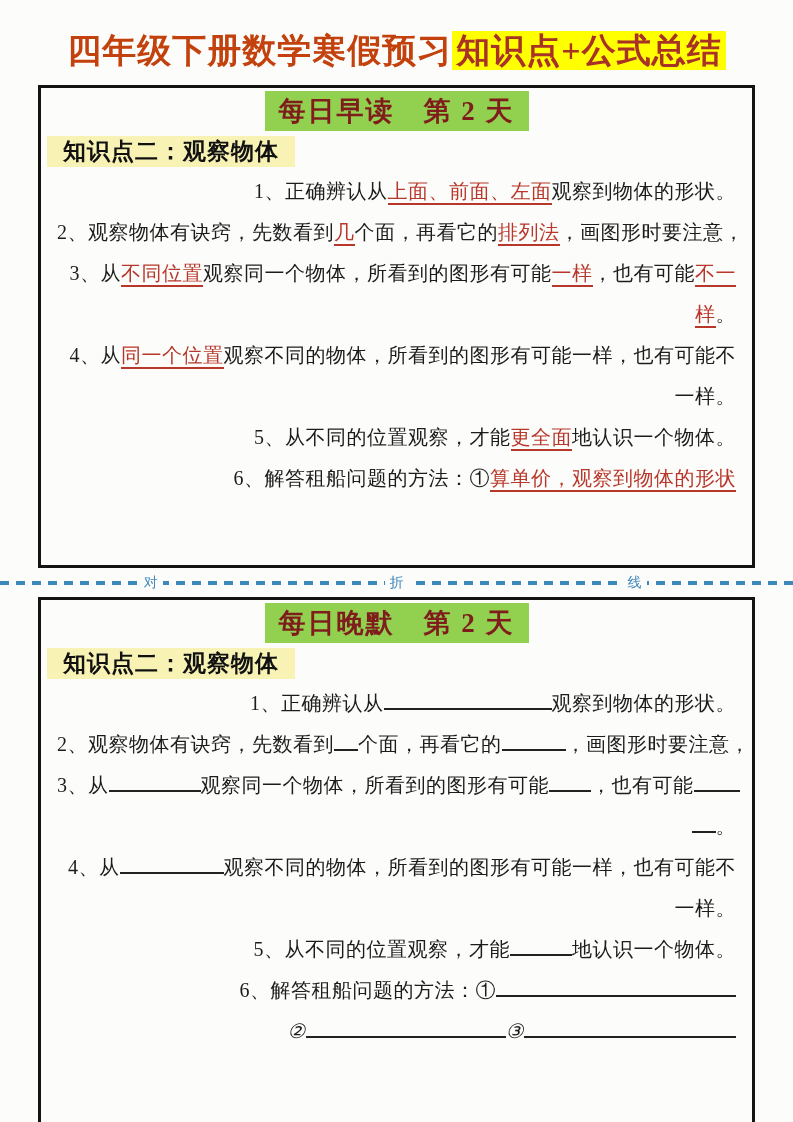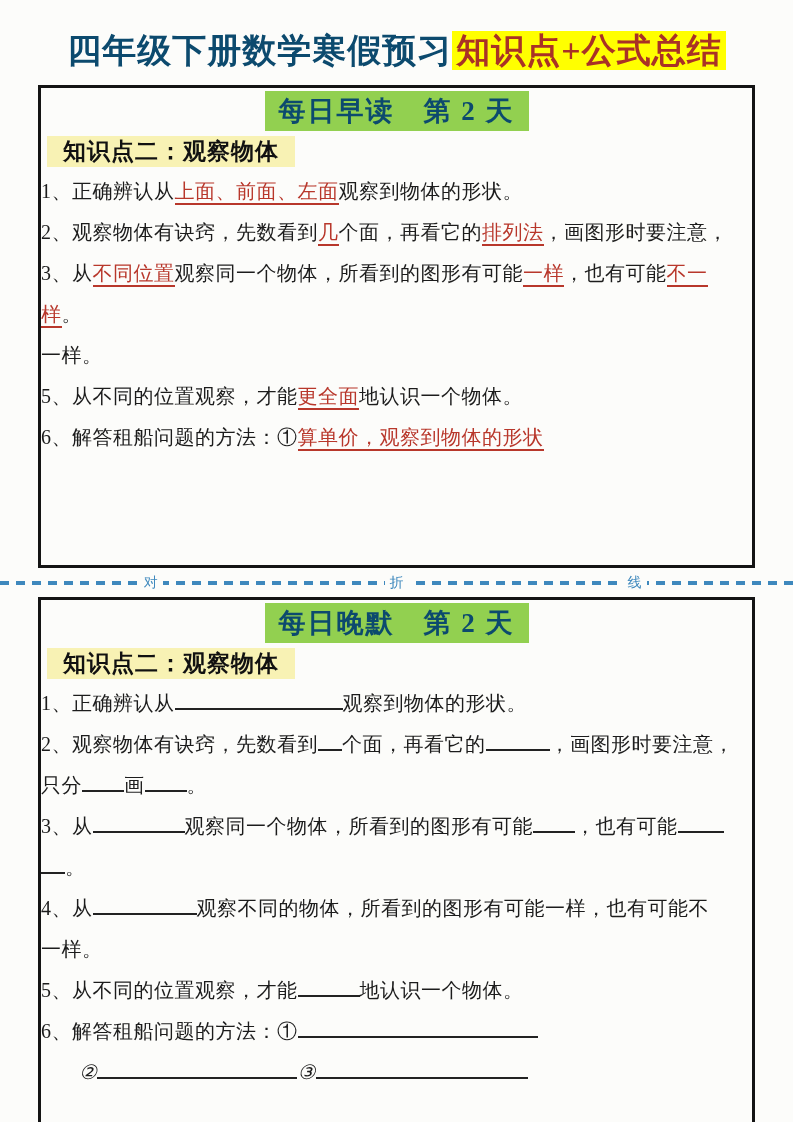--- a/index.html
+++ b/index.html
@@ -6,44 +6,44 @@
   body{
     width:793px;height:1122px;background:#fcfcfa;position:relative;
     font-family:"Liberation Serif","DejaVu Serif",serif;color:#1c1c1c;
     overflow:hidden;
   }
   
   .page-title{
     position:absolute;top:28px;left:0;width:100%;text-align:center;
     font-size:34px;font-weight:bold;white-space:nowrap;
   }
-  .title-main{color:#0c4a6e;letter-spacing:1px;}
+  .title-main{color:#c2410c;letter-spacing:1px;}
   .title-badge{
     background:#ffff00;color:#a93226;padding:1px 4px;margin-left:0;
     letter-spacing:1px;
   }
   
   .section-box{
     position:absolute;left:38px;width:717px;background:#fcfcfa;
     border:3px solid #141414;box-sizing:border-box;overflow:hidden;
   }
   #box-morning{top:85px;height:483px;}
   #box-evening{top:597px;height:608px;}
   .section-header-row{text-align:center;margin-top:3px;}
   .section-header{
-    display:inline-block;background:#92d050;color:#0c4a6e;font-weight:bold;
+    display:inline-block;background:#92d050;color:#7f1d1d;font-weight:bold;
     font-size:27px;padding:2px 14px;letter-spacing:2px;
   }
   .topic-row{margin:5px 0 0 6px;}
   .topic-label{
     display:inline-block;background:#f8f2b4;color:#111;font-weight:bold;
     font-size:23px;padding:0 16px;letter-spacing:1px;
   }
   
-  .lines{margin:4px 0 0 0;padding:0 0;}
+  .lines{margin:4px 0 0 0;padding:0 16px;text-align:right;}
   .tline{
     height:41px;line-height:41px;font-size:20px;white-space:nowrap;
     letter-spacing:0.5px;
   }
   .plain{color:#1c1c1c;}
   .red{
     color:#b8372b;border-bottom:2px solid #b8372b;padding-bottom:1px;
   }
   .blank{
     display:inline-block;border-bottom:2px solid #222;height:1em;
@@ -75,20 +75,21 @@
     <span class="section-header">每日早读　第 2 天</span>
   </div>
   <div class="topic-row">
     <span class="topic-label">知识点二：观察物体</span>
   </div>
   <div class="lines">
       <div class="tline"><span class="plain">1、正确辨认从</span><span class="red">上面、前面、左面</span><span class="plain">观察到物体的形状。</span></div>
       <div class="tline"><span class="plain">2、观察物体有诀窍，先数看到</span><span class="red">几</span><span class="plain">个面，再看它的</span><span class="red">排列法</span><span class="plain">，画图形时要注意，</span></div>
       <div class="tline"><span class="plain">3、从</span><span class="red">不同位置</span><span class="plain">观察同一个物体，所看到的图形有可能</span><span class="red">一样</span><span class="plain">，也有可能</span><span class="red">不一</span></div>
       <div class="tline"><span class="red">样</span><span class="plain">。</span></div>
+      <div class="tline"><span class="plain">4、从</span><span class="red">同一个位置</span><span class="plain">观察不同的物体，所看到的图形有可能一样，也有可能不</span></div>
       <div class="tline"><span class="plain">一样。</span></div>
       <div class="tline"><span class="plain">5、从不同的位置观察，才能</span><span class="red">更全面</span><span class="plain">地认识一个物体。</span></div>
       <div class="tline"><span class="plain">6、解答租船问题的方法：①</span><span class="red">算单价，观察到物体的形状</span></div>
     </div>
 </div>
 
 <div class="fold-line">
   <div class="dash-track"></div>
   <span class="fold-label" id="fold-label-0">对</span>
   <span class="fold-label" id="fold-label-1">折</span>
@@ -98,21 +99,20 @@
 <div class="section-box" id="box-evening">
   <div class="section-header-row">
     <span class="section-header">每日晚默　第 2 天</span>
   </div>
   <div class="topic-row">
     <span class="topic-label">知识点二：观察物体</span>
   </div>
   <div class="lines">
       <div class="tline"><span class="plain">1、正确辨认从</span><span class="blank" style="width: 168px;"></span><span class="plain">观察到物体的形状。</span></div>
       <div class="tline"><span class="plain">2、观察物体有诀窍，先数看到</span><span class="blank" style="width: 24px;"></span><span class="plain">个面，再看它的</span><span class="blank" style="width: 64px;"></span><span class="plain">，画图形时要注意，</span></div>
-      <div class="tline"><span class="plain">只分</span><span class="blank" style="width: 42px;"></span><span class="plain">画</span><span class="blank" style="width: 42px;"></span><span class="plain">。</span></div>
       <div class="tline"><span class="plain">3、从</span><span class="blank" style="width: 92px;"></span><span class="plain">观察同一个物体，所看到的图形有可能</span><span class="blank" style="width: 42px;"></span><span class="plain">，也有可能</span><span class="blank" style="width: 46px;"></span></div>
       <div class="tline"><span class="blank" style="width: 24px;"></span><span class="plain">。</span></div>
       <div class="tline"><span class="plain">4、从</span><span class="blank" style="width: 104px;"></span><span class="plain">观察不同的物体，所看到的图形有可能一样，也有可能不</span></div>
       <div class="tline"><span class="plain">一样。</span></div>
       <div class="tline"><span class="plain">5、从不同的位置观察，才能</span><span class="blank" style="width: 62px;"></span><span class="plain">地认识一个物体。</span></div>
       <div class="tline"><span class="plain">6、解答租船问题的方法：①</span><span class="blank" style="width: 240px;"></span></div>
       <div class="tline" style="padding-left: 38px; font-style: italic;"><span class="plain">②</span><span class="blank" style="width: 200px;"></span><span class="plain">③</span><span class="blank" style="width: 212px;"></span></div>
     </div>
 </div>
 

